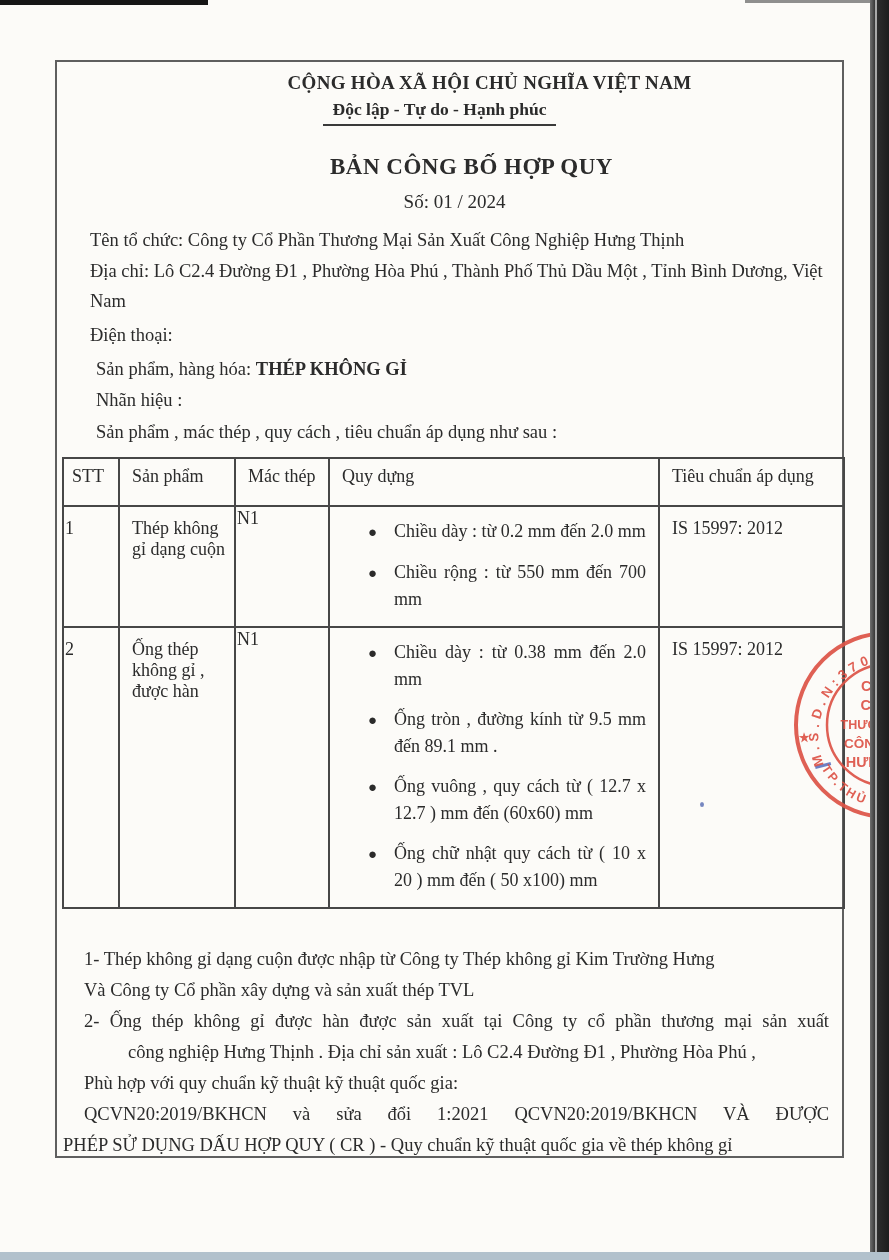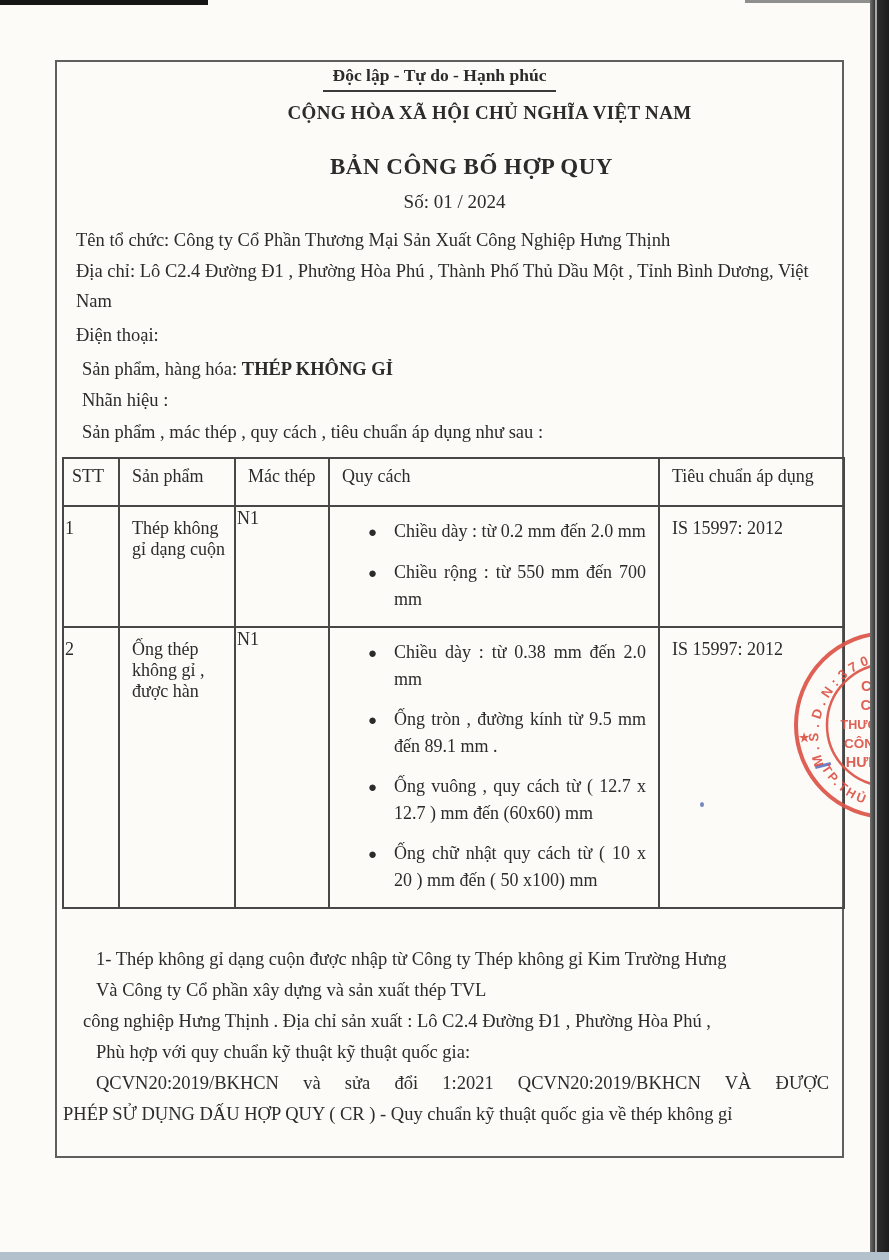--- a/index.html
+++ b/index.html
@@ -20,21 +20,21 @@
   .frame{
     position:absolute;left:55px;top:60px;width:789px;height:1098px;
     border:2px solid #5f5f5f;box-sizing:border-box;background:transparent;
   }
   .center{text-align:center;}
   .motto1{margin-top:8px;font-size:19px;line-height:26px;font-weight:bold;letter-spacing:.3px;transform:translateX(40px);}
   .motto2-wrap{margin-top:3px;transform:translateX(-10px);}
   .motto2{display:inline-block;font-size:17.5px;font-weight:bold;border-bottom:2px solid #3a3a3a;padding:0 10px 4px 10px;}
   .doc-title{margin-top:26px;font-size:23px;line-height:30px;font-weight:bold;letter-spacing:.5px;transform:translateX(22px);}
   .doc-number{margin-top:9px;font-size:19px;transform:translateX(5px);}
-  .info{padding:12px 18px 0 19px;font-size:18.5px;line-height:30.5px;}
+  .info{padding:12px 18px 0 33px;font-size:18.5px;line-height:30.5px;}
   .info .ln{margin:0;}
   .ln-phone{margin-top:3px !important;}
   .ln-product{padding-left:6px;margin-top:4px !important;}
   .ln-brand{padding-left:6px;}
   .ln-intro{padding-left:6px;margin-top:2px !important;}
   .b{font-weight:bold;}
   
   table.spec{border-collapse:collapse;table-layout:fixed;width:781px;margin:9px 0 0 5px;font-size:18px;}
   table.spec col.c1{width:56px;}  table.spec col.c2{width:116px;}
   table.spec col.c3{width:94px;}  table.spec col.c4{width:330px;}
@@ -47,22 +47,22 @@
   td.cstt{text-align:center;padding-top:11px;}
   td.cprod{padding:11px 5px 0 12px;text-align:justify;}
   td.cgrade{text-align:center;}
   td.cspec{padding:11px 12px 0 38px;}
   td.cstd{padding:11px 4px 0 12px;margin-left:26px;}
   .bullet{display:flex;margin-bottom:13px;line-height:27px;}
   .dot{width:26px;flex:0 0 26px;font-size:15px;line-height:27px;text-align:left;padding-top:1px;}
   .btext{flex:1;text-align:justify;}
   
   .notes{margin-top:35px;font-size:18.5px;line-height:31px;padding-right:10px;}
-  .notes .ln{padding-left:39px;padding-right:3px;}
-  .notes .ln.indent2{padding-left:26px;}
+  .notes .ln{padding-left:27px;padding-right:3px;}
+  .notes .ln.indent2{padding-left:71px;}
   .notes .ln.flush{padding-left:6px;font-family:Liberation Serif, serif;}
   .notes .ln.just{text-align:justify;text-align-last:justify;}
   
   .stamp{position:absolute;left:782px;top:628px;width:220px;height:215px;z-index:10;opacity:.92;}
   
   .pen-dash{position:absolute;left:815px;top:764px;width:16px;height:2.5px;background:#4861b8;transform:rotate(-14deg);opacity:.8;z-index:5;}
   .pen-dot{position:absolute;left:700px;top:802px;width:4px;height:5px;background:#3d55a8;border-radius:50%;opacity:.7;z-index:5;}
 </style>
 </head>
 <body>
@@ -73,24 +73,24 @@
   <div class="edge-top-right"></div>
   <div class="edge-right"></div>
   <div class="edge-right-hl"></div>
   <div class="edge-bottom"></div>
 
   <div class="pen-dash"></div>
   <div class="pen-dot"></div>
 
   <div class="frame">
 
+    <div class="center motto1">CỘNG HÒA XÃ HỘI CHỦ NGHĨA VIỆT NAM</div>
     <div class="center motto2-wrap">
       <span class="motto2">Độc lập - Tự do - Hạnh phúc</span>
     </div>
-    <div class="center motto1">CỘNG HÒA XÃ HỘI CHỦ NGHĨA VIỆT NAM</div>
 
     <div class="center doc-title">BẢN CÔNG BỐ HỢP QUY</div>
     <div class="center doc-number">Số: 01 / 2024</div>
 
     <div class="info">
       <p class="ln">Tên tổ chức: Công ty Cổ Phần Thương Mại Sản Xuất Công Nghiệp Hưng Thịnh</p>
       <p class="ln">Địa chỉ: Lô C2.4 Đường Đ1 , Phường Hòa Phú , Thành Phố Thủ Dầu Một , Tỉnh Bình Dương, Việt Nam</p>
       <p class="ln ln-phone">Điện thoại:</p>
       <p class="ln ln-product"><span>Sản phẩm, hàng hóa: </span><span class="b">THÉP KHÔNG GỈ</span></p>
       <p class="ln ln-brand">Nhãn hiệu :</p>
@@ -103,21 +103,21 @@
           <col class="c2">
           <col class="c3">
           <col class="c4">
           <col class="c5">
         </colgroup>
       <tbody>
           <tr>
         <th class="hc">STT</th>
         <th>Sản phẩm</th>
         <th>Mác thép</th>
-        <th>Quy cách</th>
+        <th>Quy dựng</th>
         <th>Tiêu chuẩn áp dụng</th>
       </tr>
       <tr class="r1">
         <td class="cstt">1</td>
         <td class="cprod">Thép không gỉ dạng cuộn</td>
         <td class="cgrade">N1</td>
         <td class="cspec">
           <div class="bullet">
                 <span class="dot">●</span>
                 <span class="btext">Chiều dày : từ 0.2 mm đến 2.0 mm</span>
@@ -152,20 +152,21 @@
               </div>
         </td>
         <td class="cstd">IS 15997: 2012</td>
       </tr>
     </tbody>
       </table>
 
     <div class="notes">
       <div class="ln">1- Thép không gỉ dạng cuộn được nhập từ Công ty Thép không gỉ Kim Trường Hưng</div>
       <div class="ln">Và Công ty Cổ phần xây dựng và sản xuất thép TVL</div>
+      <div class="ln just">2- Ống thép không gỉ được hàn được sản xuất tại Công ty cổ phần thương mại sản xuất</div>
       <div class="ln indent2">công nghiệp Hưng Thịnh . Địa chỉ sản xuất : Lô C2.4 Đường Đ1 , Phường Hòa Phú ,</div>
       <div class="ln">Phù hợp với quy chuẩn kỹ thuật kỹ thuật quốc gia:</div>
       <div class="ln just">QCVN20:2019/BKHCN và sửa đổi 1:2021 QCVN20:2019/BKHCN VÀ ĐƯỢC</div>
       <div class="ln flush">PHÉP SỬ DỤNG DẤU HỢP QUY ( CR ) - Quy chuẩn kỹ thuật quốc gia về thép không gỉ</div>
     </div>
 
   </div>
 
   <svg class="stamp" viewBox="0 0 220 215" xmlns="http://www.w3.org/2000/svg">
     <g fill="none" stroke="#dd5347">

